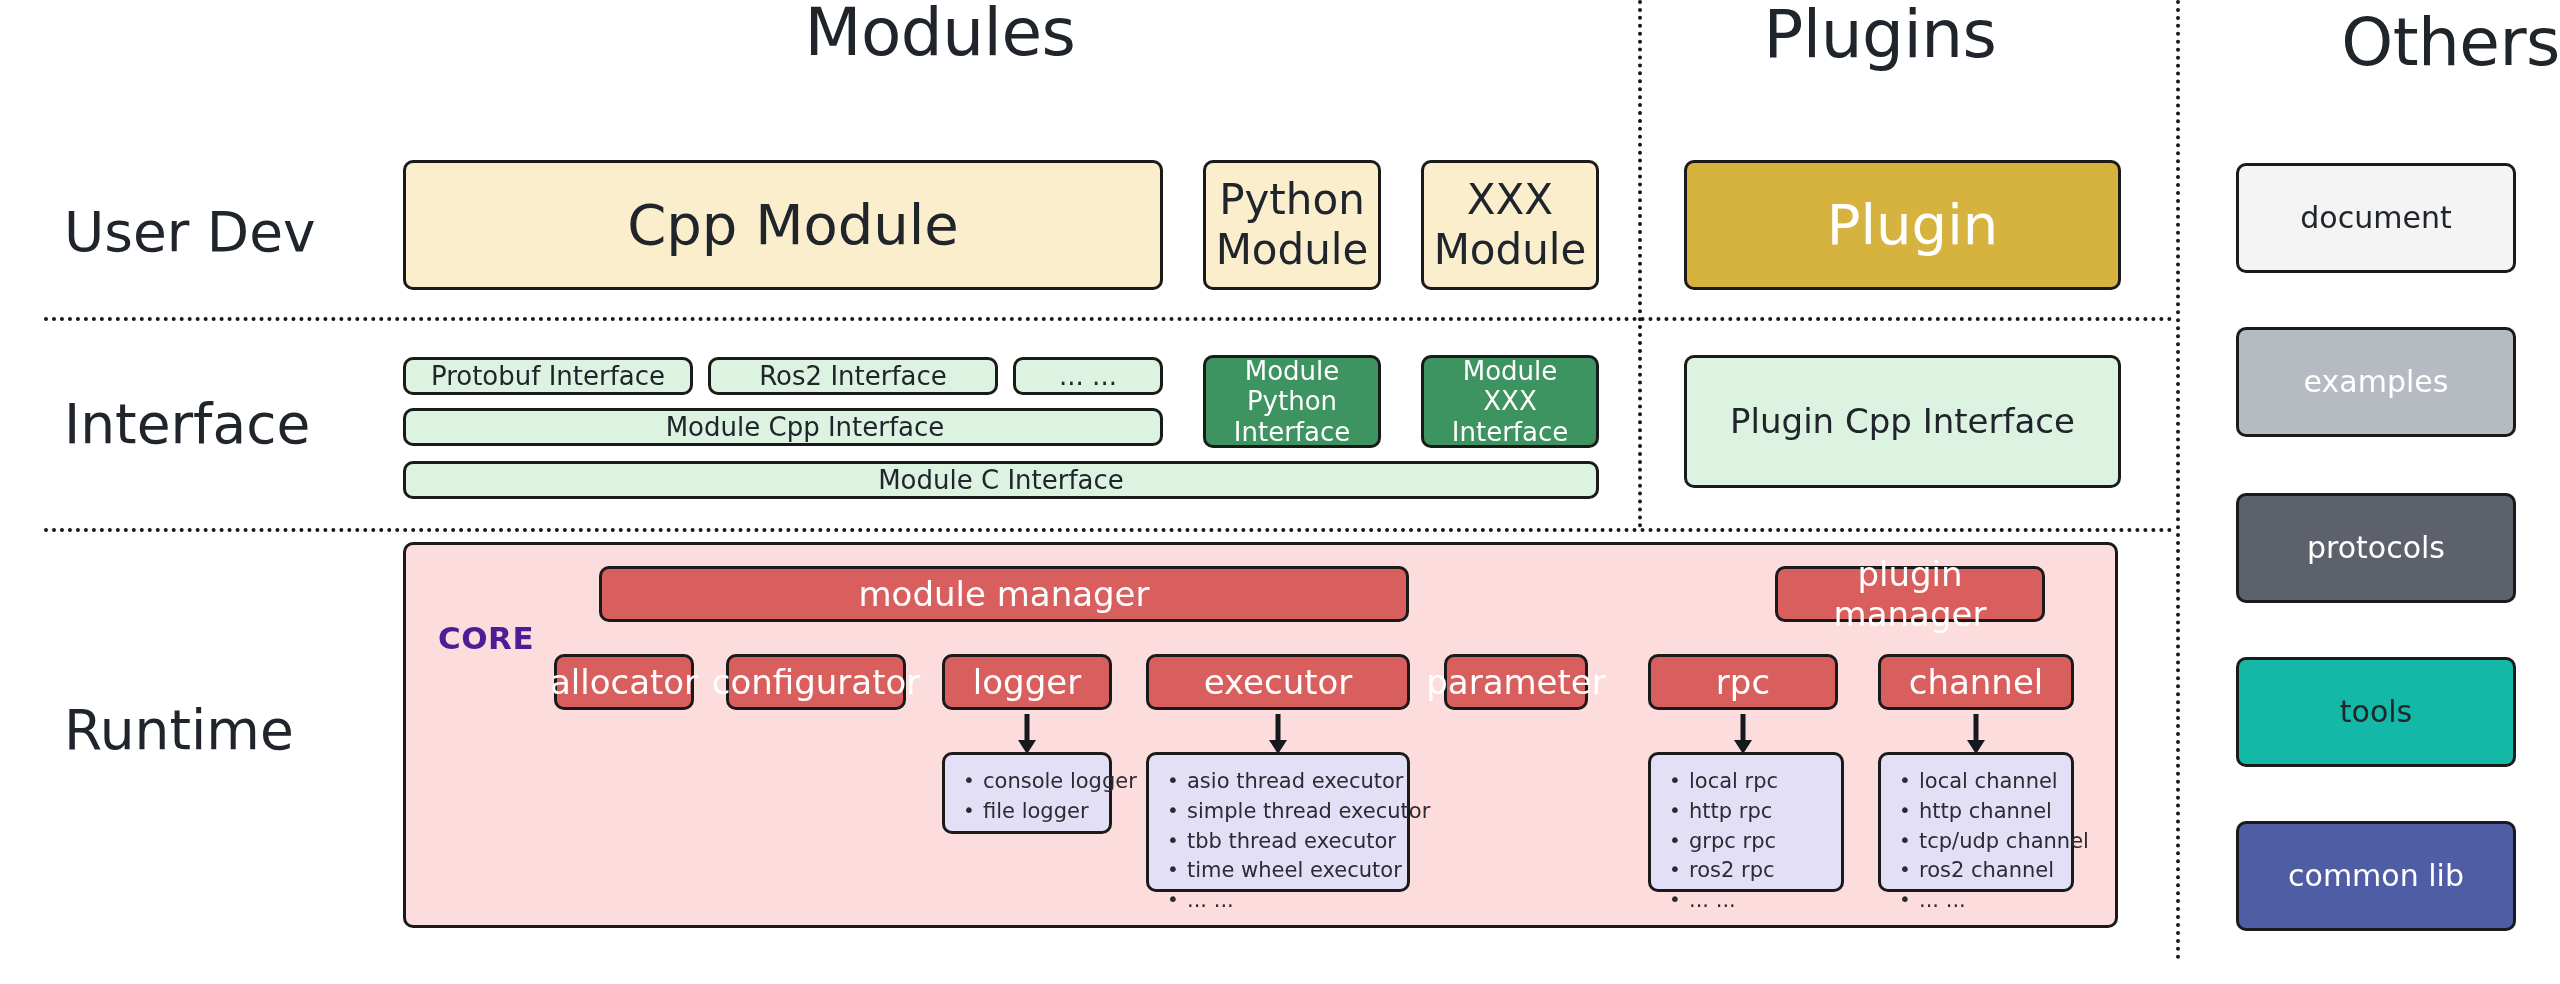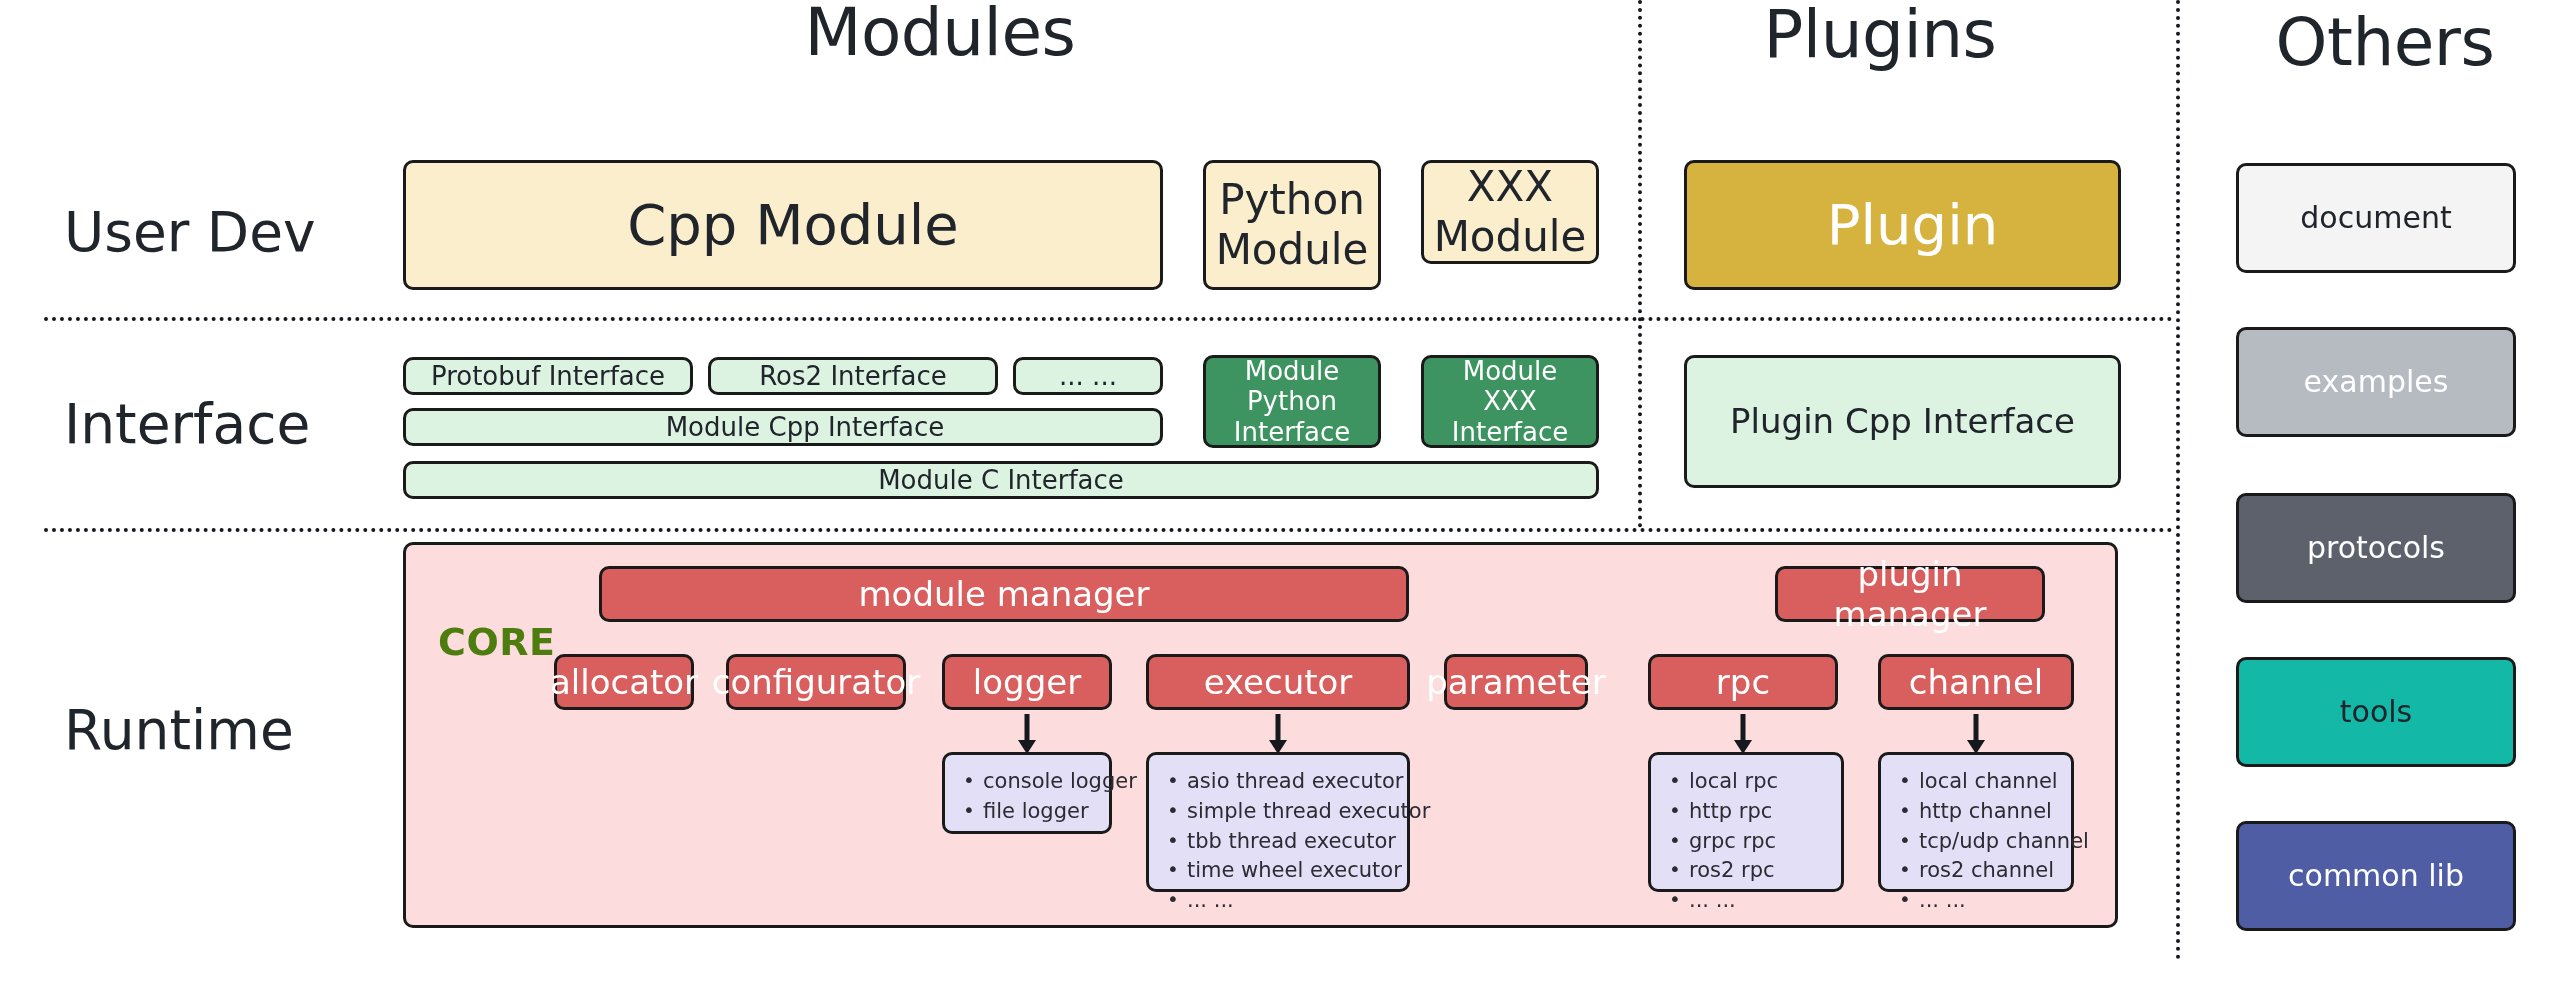--- a/index.html
+++ b/index.html
@@ -77,23 +77,23 @@
   
   .fs-xxl { font-size: 56px; padding-left: 20px; }
   .fs-xl  { font-size: 42px; }
   .fs-lg  { font-size: 34px; }
   .fs-md  { font-size: 30px; }
   .fs-sm  { font-size: 26px; }
 
   
   .core-word {
     position: absolute;
-    font-size: 38px;
+    font-size: 31px;
     font-weight: 700;
-    color: #4d7c0f;
+    color: #4c1d95;
     letter-spacing: 0.5px;
   }
 
   
   .bullet-box {
     position: absolute;
     border: 3px solid #1a1a1a;
     border-radius: 10px;
     background: #e3dff6;
     padding: 12px 14px 12px 16px;
@@ -127,37 +127,37 @@
     width: 26px;
   }
 </style>
 </head>
 <body>
 
 <div id="canvas">
 
   <div class="col-header" style="left:640px; top:-6px; width:600px;">Modules</div>
   <div class="col-header" style="left:1700px; top:-4px; width:360px;">Plugins</div>
-  <div class="col-header" style="left:2210px; top:4px; width:350px;">Others</div>
+  <div class="col-header" style="left:2210px; top:4px; width:350px;text-align:right;">Others</div>
 
   <div class="divider-h" style="left:44px; top:317px; width:2130px;"></div>
   <div class="divider-h" style="left:44px; top:528px; width:2130px;"></div>
   <div class="divider-v" style="left:1638px; top:0px; height:528px;"></div>
   <div class="divider-v" style="left:2176px; top:0px; height:960px;"></div>
 
   <div class="row-label" style="left:64px; top:200px;">User Dev</div>
   <div class="row-label" style="left:64px; top:392px;">Interface</div>
   <div class="row-label" style="left:64px; top:698px;">Runtime</div>
 
   <div class="box c-module fs-xxl" style="left:403px; top:160px; width:760px; height:130px;">Cpp Module</div>
 
   <div class="box c-module fs-xl" style="left:1203px; top:160px; width:178px; height:130px;">Python
 Module</div>
 
-  <div class="box c-module fs-xl" style="left:1421px; top:160px; width:178px; height:104px;">XXX
+  <div class="box c-module fs-xl" style="left:1421px; top:160px; width:178px; height:130px;">XXX
 Module</div>
 
   <div class="box c-plugin fs-xxl" style="left:1684px; top:160px; width:437px; height:130px;">Plugin</div>
 
   <div class="box c-iface fs-sm" style="left:403px; top:357px; width:290px; height:38px;">Protobuf Interface</div>
 
   <div class="box c-iface fs-sm" style="left:708px; top:357px; width:290px; height:38px;">Ros2 Interface</div>
 
   <div class="box c-iface fs-sm" style="left:1013px; top:357px; width:150px; height:38px;">... ...</div>
 

